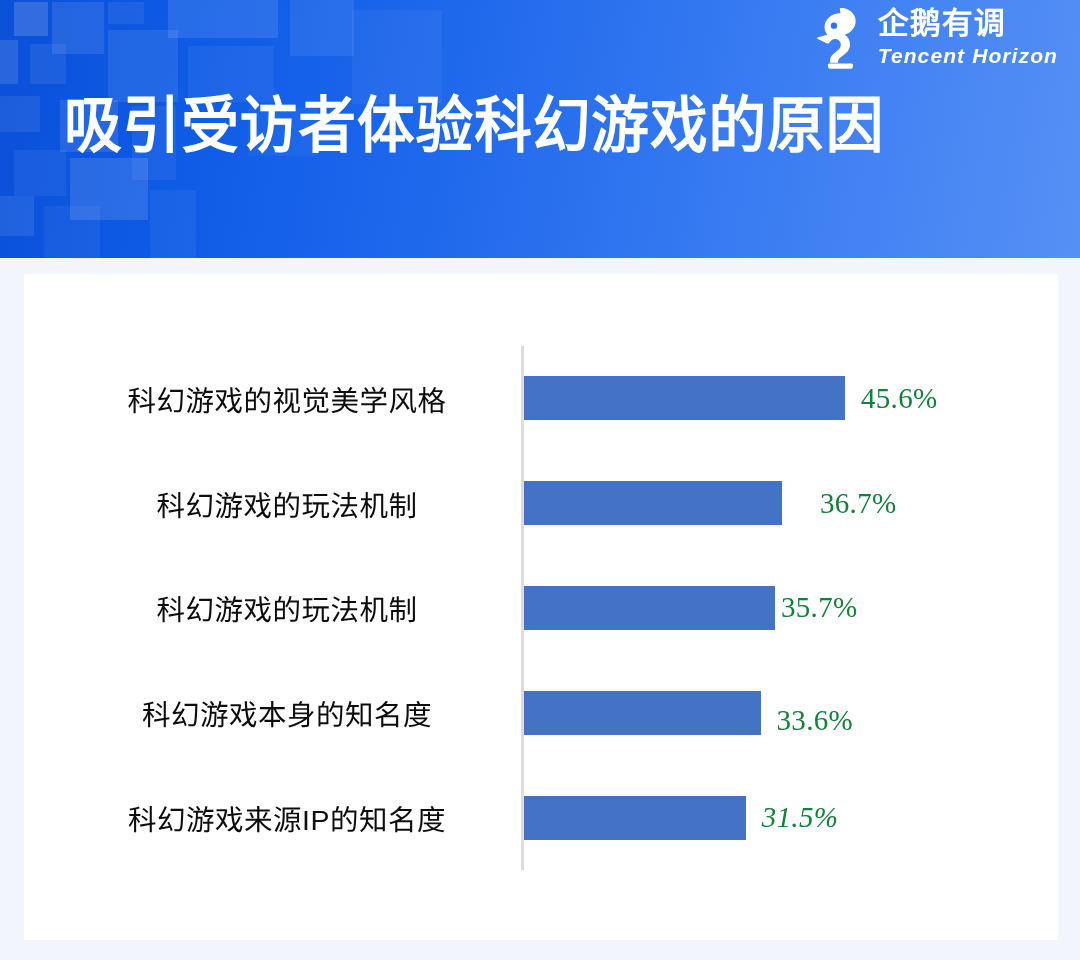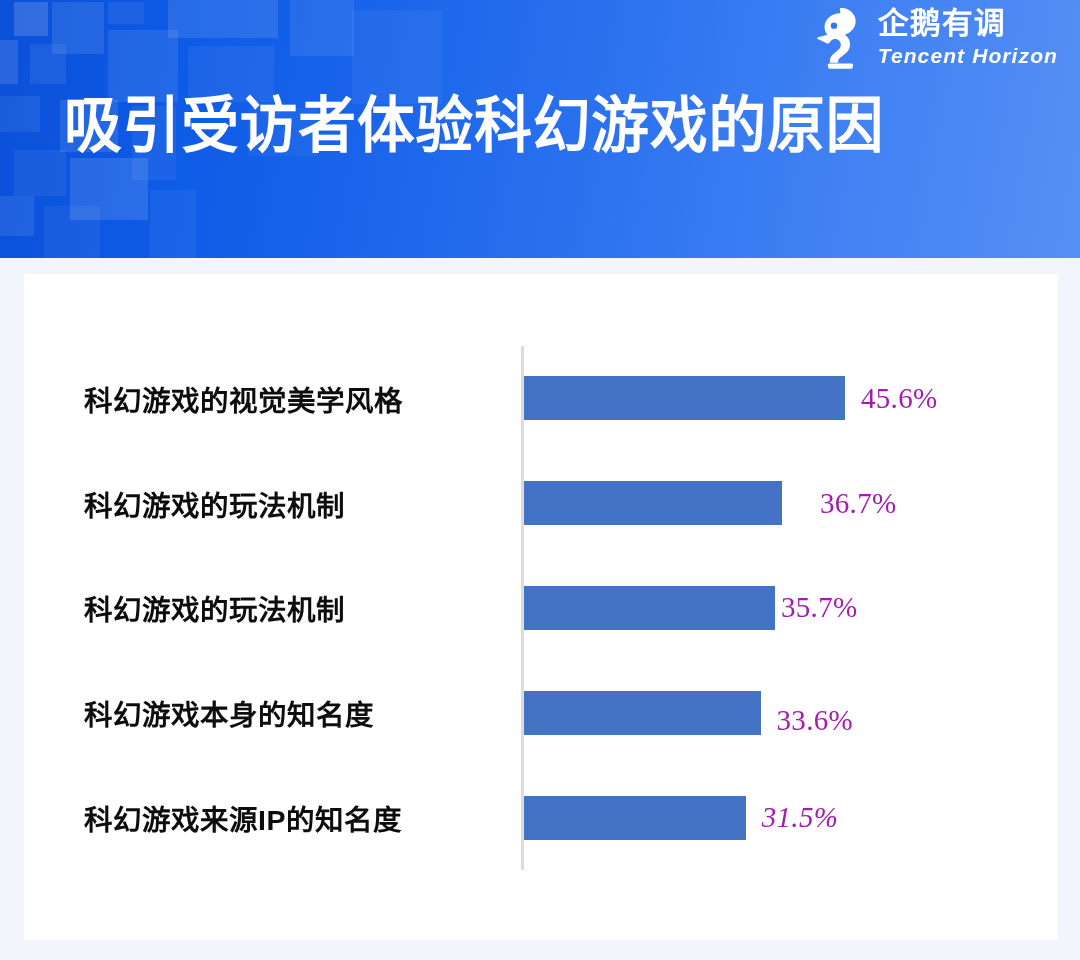--- a/index.html
+++ b/index.html
@@ -129,40 +129,40 @@
     left: 0;
     width: 1034px;
     height: 104.8px;
     display: flex;
     align-items: center;
   }
   .cat-label {
     position: absolute;
     left: 60px;
     width: 406px;
-    text-align: left;
+    text-align: center;
     font-size: 28.5px;
-    font-weight: bold;
+    font-weight: normal;
     color: #0D0D0D;
     letter-spacing: 0.5px;
     white-space: nowrap;
     font-family: "Liberation Sans", "DejaVu Sans", sans-serif;
   }
   .bar {
     position: absolute;
     left: 500px;
     height: 44px;
     background: #4472C4;
     border-radius: 0;
   }
   .val-label {
     position: absolute;
     font-size: 29px;
     font-weight: normal;
-    color: #a21caf;
+    color: #15803d;
     white-space: nowrap;
     letter-spacing: 0.3px;
     font-family: "Liberation Serif", "DejaVu Serif", serif;
   }
 </style>
 </head>
 <body>
 
 <div class="banner">
 

